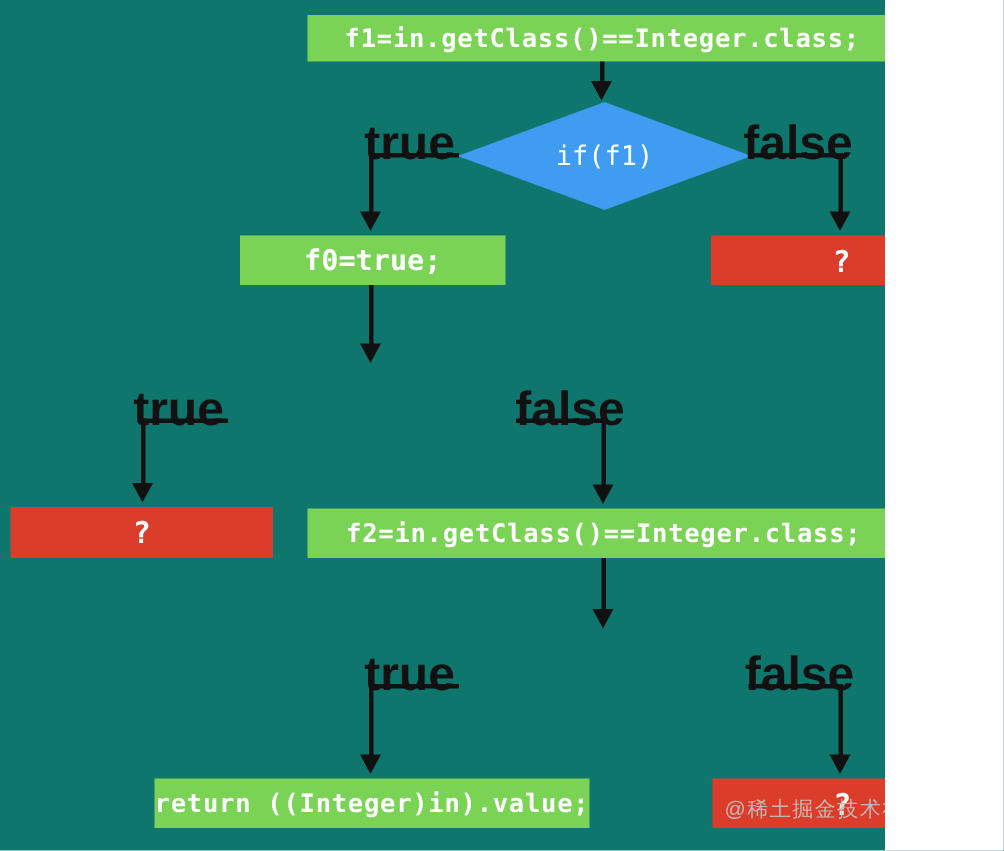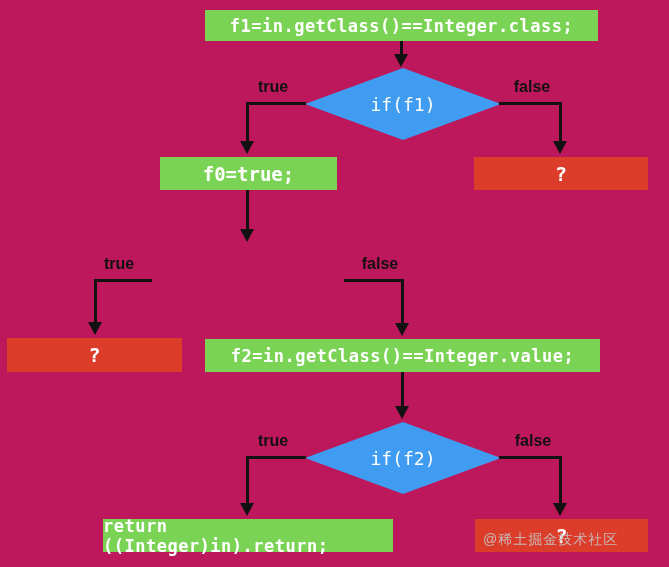--- a/index.html
+++ b/index.html
@@ -1,17 +1,17 @@
 <!DOCTYPE html>
 <html style="--process_green: #7bd356; --decision_blue: #3f9cf0; --unknown_red: #dc3c2a; --arrow_black: #111111; --label_black: #111111; --node_text_white: #ffffff; --background: #ffffff;"><head>
 <meta charset="utf-8">
 <style>
   html,body { margin:0; padding:0; background:#ffffff; }
   #canvas {
-    position:relative; width:669px; height:567px; background:#be185d;
+    position:relative; width:590px; height:567px; background:#0f766e;
     font-family:"Liberation Sans", sans-serif; overflow:hidden;
   }
   .box {
     position:absolute; display:flex; align-items:center; justify-content:center;
     color:#ffffff; font-family:"DejaVu Sans Mono", monospace; font-weight:bold;
     box-sizing:border-box;
   }
   .green { background:var(--process_green, #7bd356); }
   .red   { background:var(--unknown_red, #dc3c2a); }
   .code-lg { font-size:17px; letter-spacing:0.5px; }
@@ -26,21 +26,21 @@
   }
   .vline, .hline { position:absolute; background:var(--arrow_black, #111111); }
   .ah {
     position:absolute; width:0; height:0;
     border-left:7px solid transparent; border-right:7px solid transparent;
     border-top:13px solid var(--arrow_black, #111111);
   }
   .edge-label {
     position:absolute; width:80px; text-align:center;
     font-family:"Liberation Sans", sans-serif; font-weight:800;
-    font-size:16px; color:var(--label_black, #111111); line-height:1;
+    font-size:32px; color:var(--label_black, #111111); line-height:1;
   }
   .watermark {
     position:absolute; left:483px; top:531px;
     font-size:14px; letter-spacing:1px;
     color:rgba(198,192,190,0.92);
     font-family:"Liberation Sans", sans-serif;
     white-space:nowrap;
   }
 </style>
 </head>
@@ -49,30 +49,29 @@
 <div id="canvas">
 
   <div class="box green code-lg" style="left:205px; top:10px; width:393px; height:31px;">f1=in.getClass()==Integer.class;</div>
 
   <div class="box green code-md" style="left:160px; top:157px; width:177px; height:33px;">f0=true;</div>
 
   <div class="box red qmark" style="left:474px; top:157px; width:174px; height:33px;">?</div>
 
   <div class="box red qmark" style="left:7px; top:338px; width:175px; height:34px;">?</div>
 
-  <div class="box green code-lg" style="left:205px; top:339px; width:395px; height:33px;">f2=in.getClass()==Integer.value;</div>
+  <div class="box green code-lg" style="left:205px; top:339px; width:395px; height:33px;">f2=in.getClass()==Integer.class;</div>
 
-  <div class="box green code-lg" style="left:103px; top:519px; width:290px; height:33px;">return ((Integer)in).return;</div>
+  <div class="box green code-lg" style="left:103px; top:519px; width:290px; height:33px;">return ((Integer)in).value;</div>
 
   <div class="box red qmark" style="left:475px; top:519px; width:173px; height:33px;">?</div>
 
   <div class="diamond" style="left:305px; top:68px; width:196px; height:72px;">if(f1)</div>
 
 
-  <div class="diamond" style="left:305px; top:422px; width:196px; height:72px;">if(f2)</div>
 
   <div class="vline" style="left:400px; top:41px; width:3px; height:15px;"></div>
   <div class="ah" style="left:394px; top:54px;"></div>
 
   <div class="hline" style="left:246px; top:102px; width:60px; height:3px;"></div>
   <div class="vline" style="left:246px; top:102px; width:3px; height:41px;"></div>
   <div class="ah" style="left:240px; top:141px;"></div>
 
   <div class="hline" style="left:499px; top:102px; width:62px; height:3px;"></div>
   <div class="vline" style="left:559px; top:102px; width:3px; height:41px;"></div>

